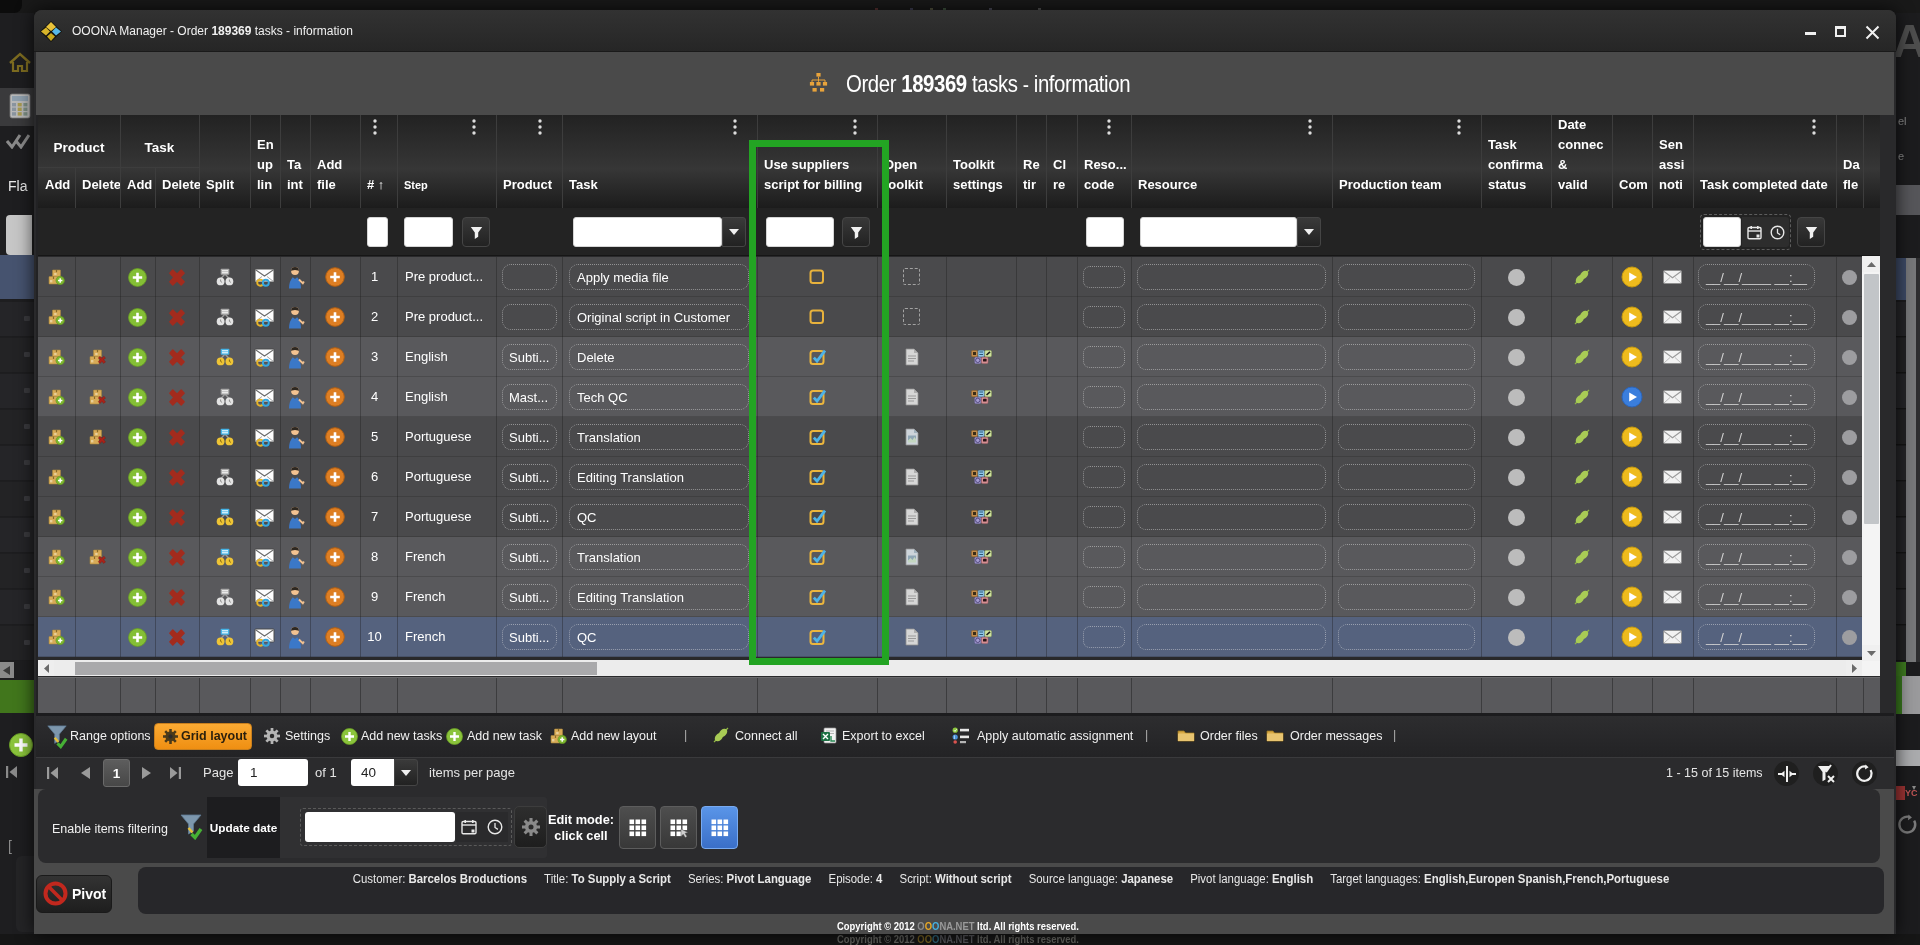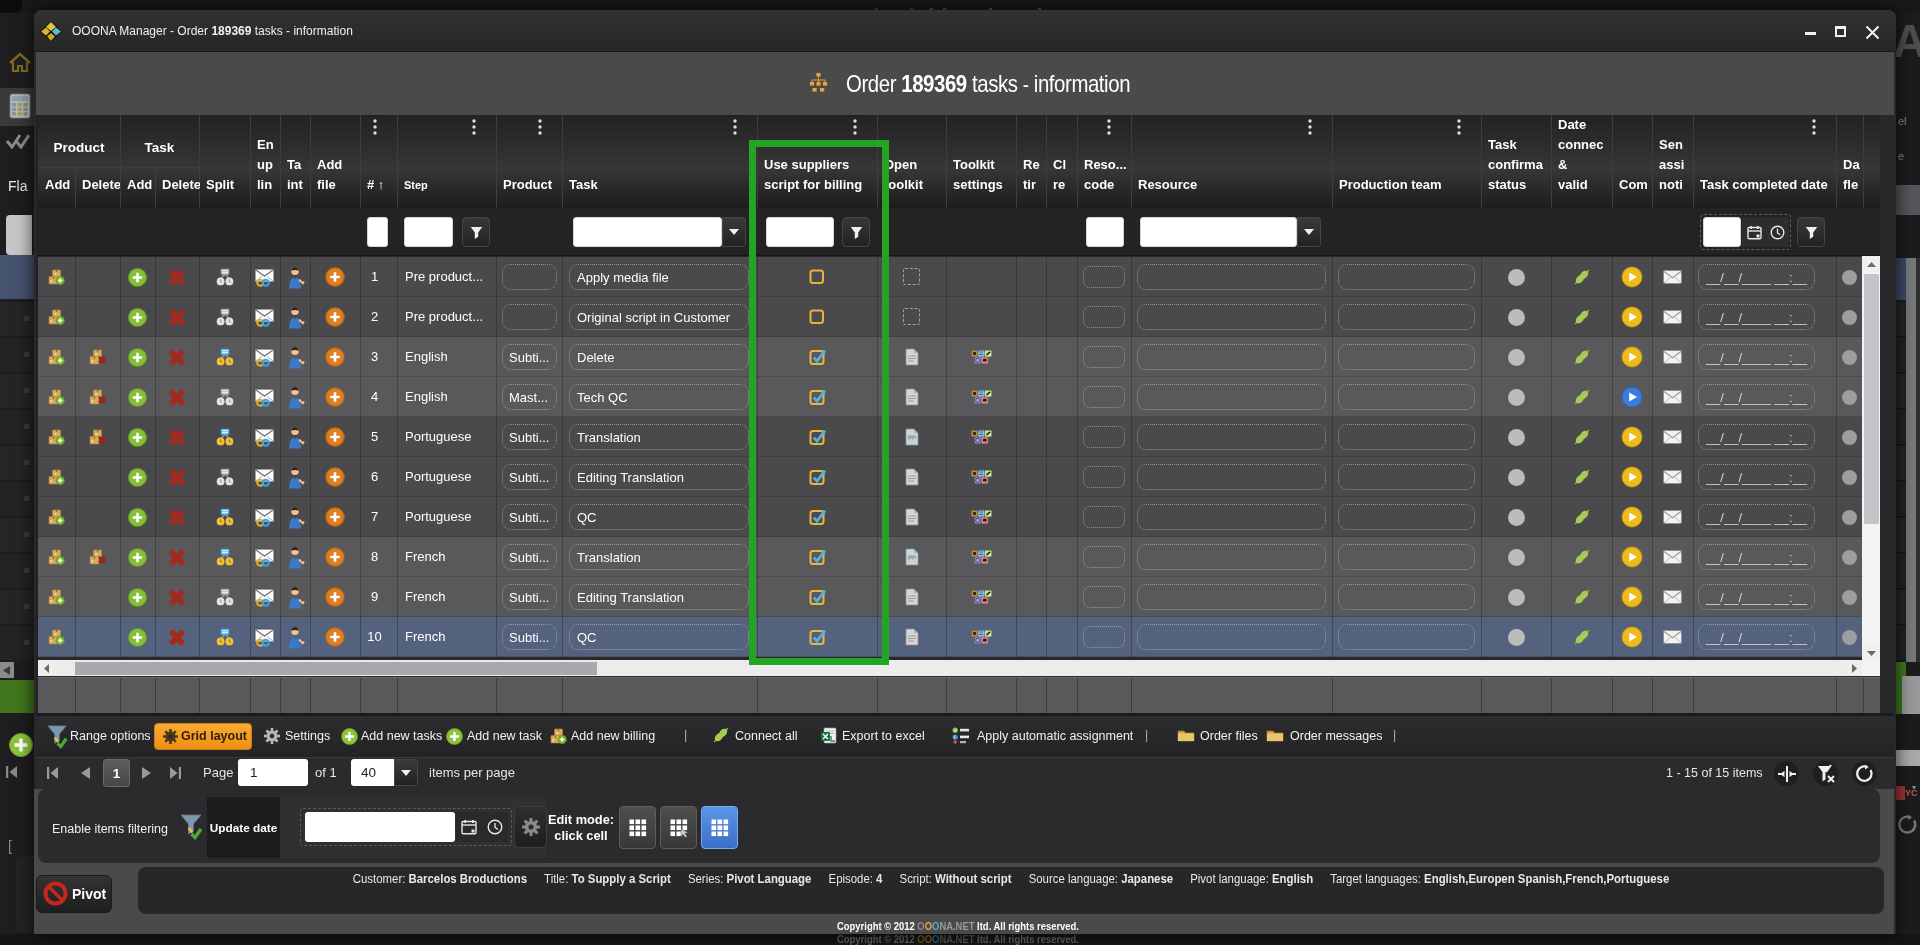--- a/index.html
+++ b/index.html
@@ -2053,21 +2053,21 @@
       <rect x="4.5" y="1" width="8" height="7" rx="0.5" fill="#d8ab57" stroke="#a8873e" stroke-width="0.6"></rect>
       <line x1="8.5" y1="1" x2="8.5" y2="3.2" stroke="#8a6b2a" stroke-width="1.2"></line>
       <rect x="6.2" y="4" width="2.4" height="2.2" fill="#e7cf9a"></rect>
       <rect x="1" y="7.5" width="9" height="7.5" rx="0.5" fill="#d8ab57" stroke="#a8873e" stroke-width="0.6"></rect>
       <line x1="5.5" y1="7.5" x2="5.5" y2="10" stroke="#8a6b2a" stroke-width="1.2"></line>
       <rect x="2" y="11" width="2.4" height="2.4" fill="#e7cf9a"></rect>
       <circle cx="12.2" cy="11.5" r="4.3" fill="#7cb62e" stroke="#5d8c20" stroke-width="0.5"></circle>
       <path d="M12.2 9.3 v4.4 M10 11.5 h4.4" stroke="#fff" stroke-width="1.5"></path>
     </svg>
   </div>
-<div style="left:571px;top:728px;width:200px;height:16px;color:#f0f0f0;font-size:12.5px;line-height:16px;white-space:nowrap;width:auto">Add new billing</div>
+<div style="left:571px;top:728px;width:200px;height:16px;color:#f0f0f0;font-size:12.5px;line-height:16px;white-space:nowrap;width:auto">Add new layout</div>
 <div style="left:684px;top:728px;width:6px;height:16px;color:#aaa;font-size:12.5px">|</div>
 <div style="left:712px;top:726px;width:20px;height:20px;">
     <svg width="18" height="18" viewBox="0 0 18 18" style="">
       <line x1="2" y1="16" x2="16" y2="2" stroke="#8fb544" stroke-width="1.3"></line>
       <ellipse cx="6.9" cy="11.1" rx="4.9" ry="3.3" fill="#a8cb55" transform="rotate(-45 6.9 11.1)"></ellipse>
       <ellipse cx="11.1" cy="6.9" rx="4.9" ry="3.3" fill="#a8cb55" transform="rotate(-45 11.1 6.9)"></ellipse>
     </svg>
   </div>
 <div style="left:735px;top:728px;width:200px;height:16px;color:#f0f0f0;font-size:12.5px;line-height:16px;white-space:nowrap;width:auto">Connect all</div>
 <div style="left:820px;top:727px;width:17px;height:17px;">

